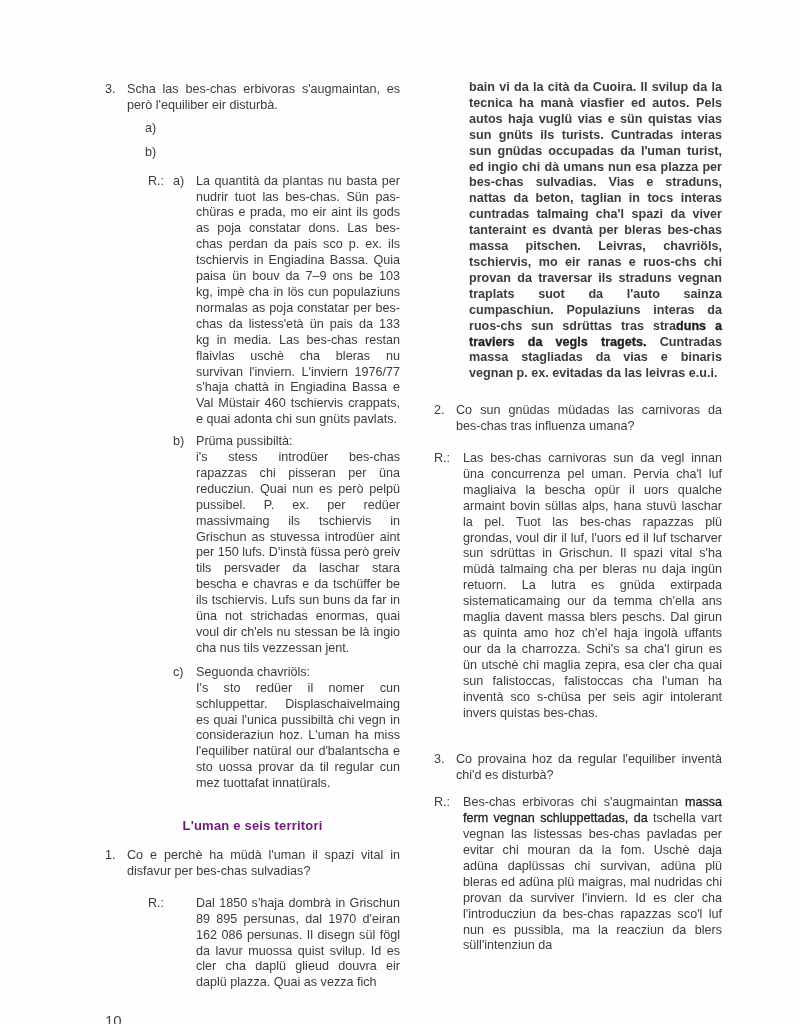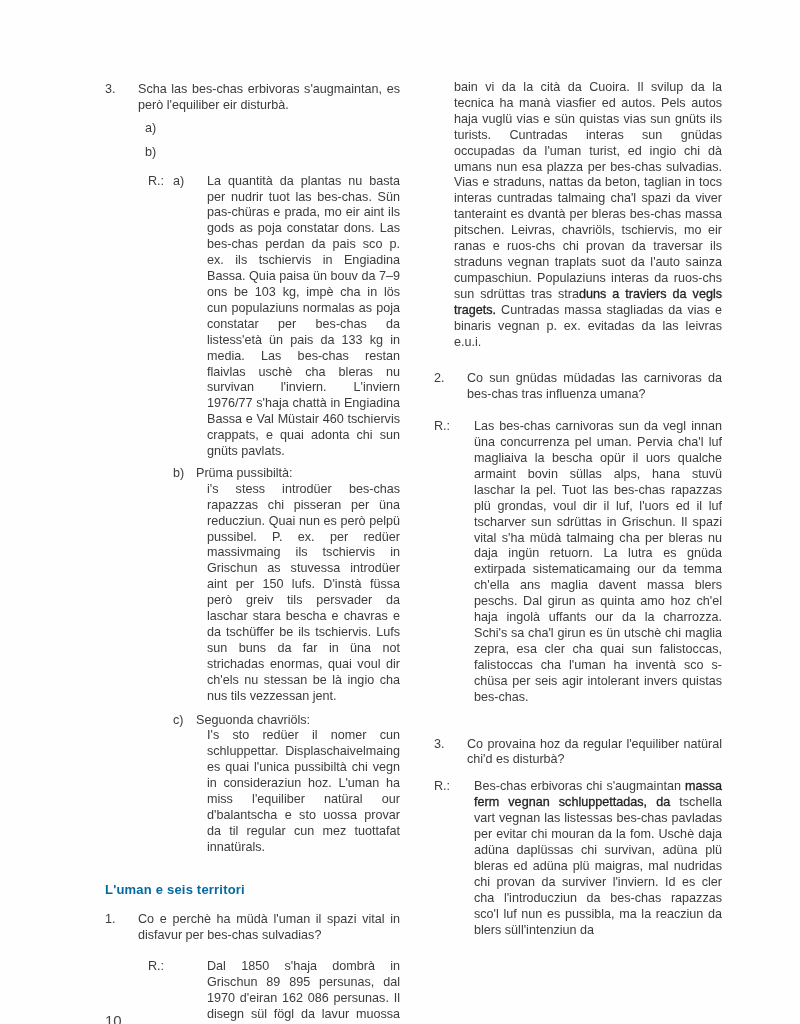--- a/index.html
+++ b/index.html
@@ -17,28 +17,28 @@
   .col-left{left:105px;top:82px;width:295px;}
   .col-right{left:434px;top:80px;width:288px;}
   .row{display:flex;align-items:flex-start;}
   .num{width:22px;flex:none;}
   .sub{margin-left:40px;}
   .lbl{width:27px;flex:none;}
   .rblock{margin-left:43px;}
   .rlbl{width:25px;flex:none;}
   .albl{width:23px;flex:none;}
   .bclabel{margin-left:68px;}
-  .just{text-align:justify;margin-left:11px;}
+  .just{text-align:justify;}
   .flex1{flex:1 1 auto;min-width:0;}
   .heading{
-    text-align:left;font-weight:bold;color:#0369a1;
+    text-align:center;font-weight:bold;color:#701a75;
     font-size:13px;letter-spacing:.2px;
   }
   .r-right .rlbl{width:29px;}
-  .cont-para{margin-left:20px;}
+  .cont-para{margin-left:35px;font-weight:bold;}
   .mt7{margin-top:7px;}
   .mt8{margin-top:8px;}
   .mt11{margin-top:11px;}
   .mt13{margin-top:13px;}
   .mt14{margin-top:14px;}
   .mt16{margin-top:16px;}
   .mt21{margin-top:21px;}
   .mt26{margin-top:26px;}
   .mt31{margin-top:31px;}
   .mt6{margin-top:6px;}
@@ -113,21 +113,21 @@
       <div class="flex1 just">Co sun gnüdas müdadas las carnivoras da bes-chas tras influenza umana?</div>
     </div>
 
     <div class="row r-right mt16">
       <span class="rlbl">R.:</span>
       <div class="flex1 just">Las bes-chas carnivoras sun da vegl innan üna concurrenza pel uman. Pervia cha'l luf magliaiva la bescha opür il uors qualche armaint bovin süllas alps, hana stuvü laschar la pel. Tuot las bes-chas rapazzas plü grondas, voul dir il luf, l'uors ed il luf tscharver sun sdrüttas in Grischun. Il spazi vital s'ha müdà talmaing cha per bleras nu daja ingün retuorn. La lutra es gnüda extirpada sistematicamaing our da temma ch'ella ans maglia davent massa blers peschs. Dal girun as quinta amo hoz ch'el haja ingolà uffants our da la charrozza. Schi's sa cha'l girun es ün utschè chi maglia zepra, esa cler cha quai sun falistoccas, falistoccas cha l'uman ha inventà sco s-chüsa per seis agir intolerant invers quistas bes-chas.</div>
     </div>
 
     <div class="row mt31">
       <span class="num">3.</span>
-      <div class="flex1 just">Co provaina hoz da regular l'equiliber natüral chi'd es disturbà?</div>
+      <div class="flex1 just">Co provaina hoz da regular l'equiliber inventà chi'd es disturbà?</div>
     </div>
 
     <div class="row r-right mt11">
       <span class="rlbl">R.:</span>
       <div class="flex1 just"><span>Bes-chas erbivoras chi s'augmaintan </span><span class="em">massa ferm vegnan schluppettadas, da</span><span> tschella vart vegnan las listessas bes-chas pavladas per evitar chi mouran da la fom. Uschè daja adüna daplüssas chi survivan, adüna plü bleras ed adüna plü maigras, mal nudridas chi provan da surviver l'inviern. Id es cler cha l'introducziun da bes-chas rapazzas sco'l luf nun es pussibla, ma la reacziun da blers süll'intenziun da</span></div>
     </div>
 
   </div>
 
   <div class="page-number">10</div>

